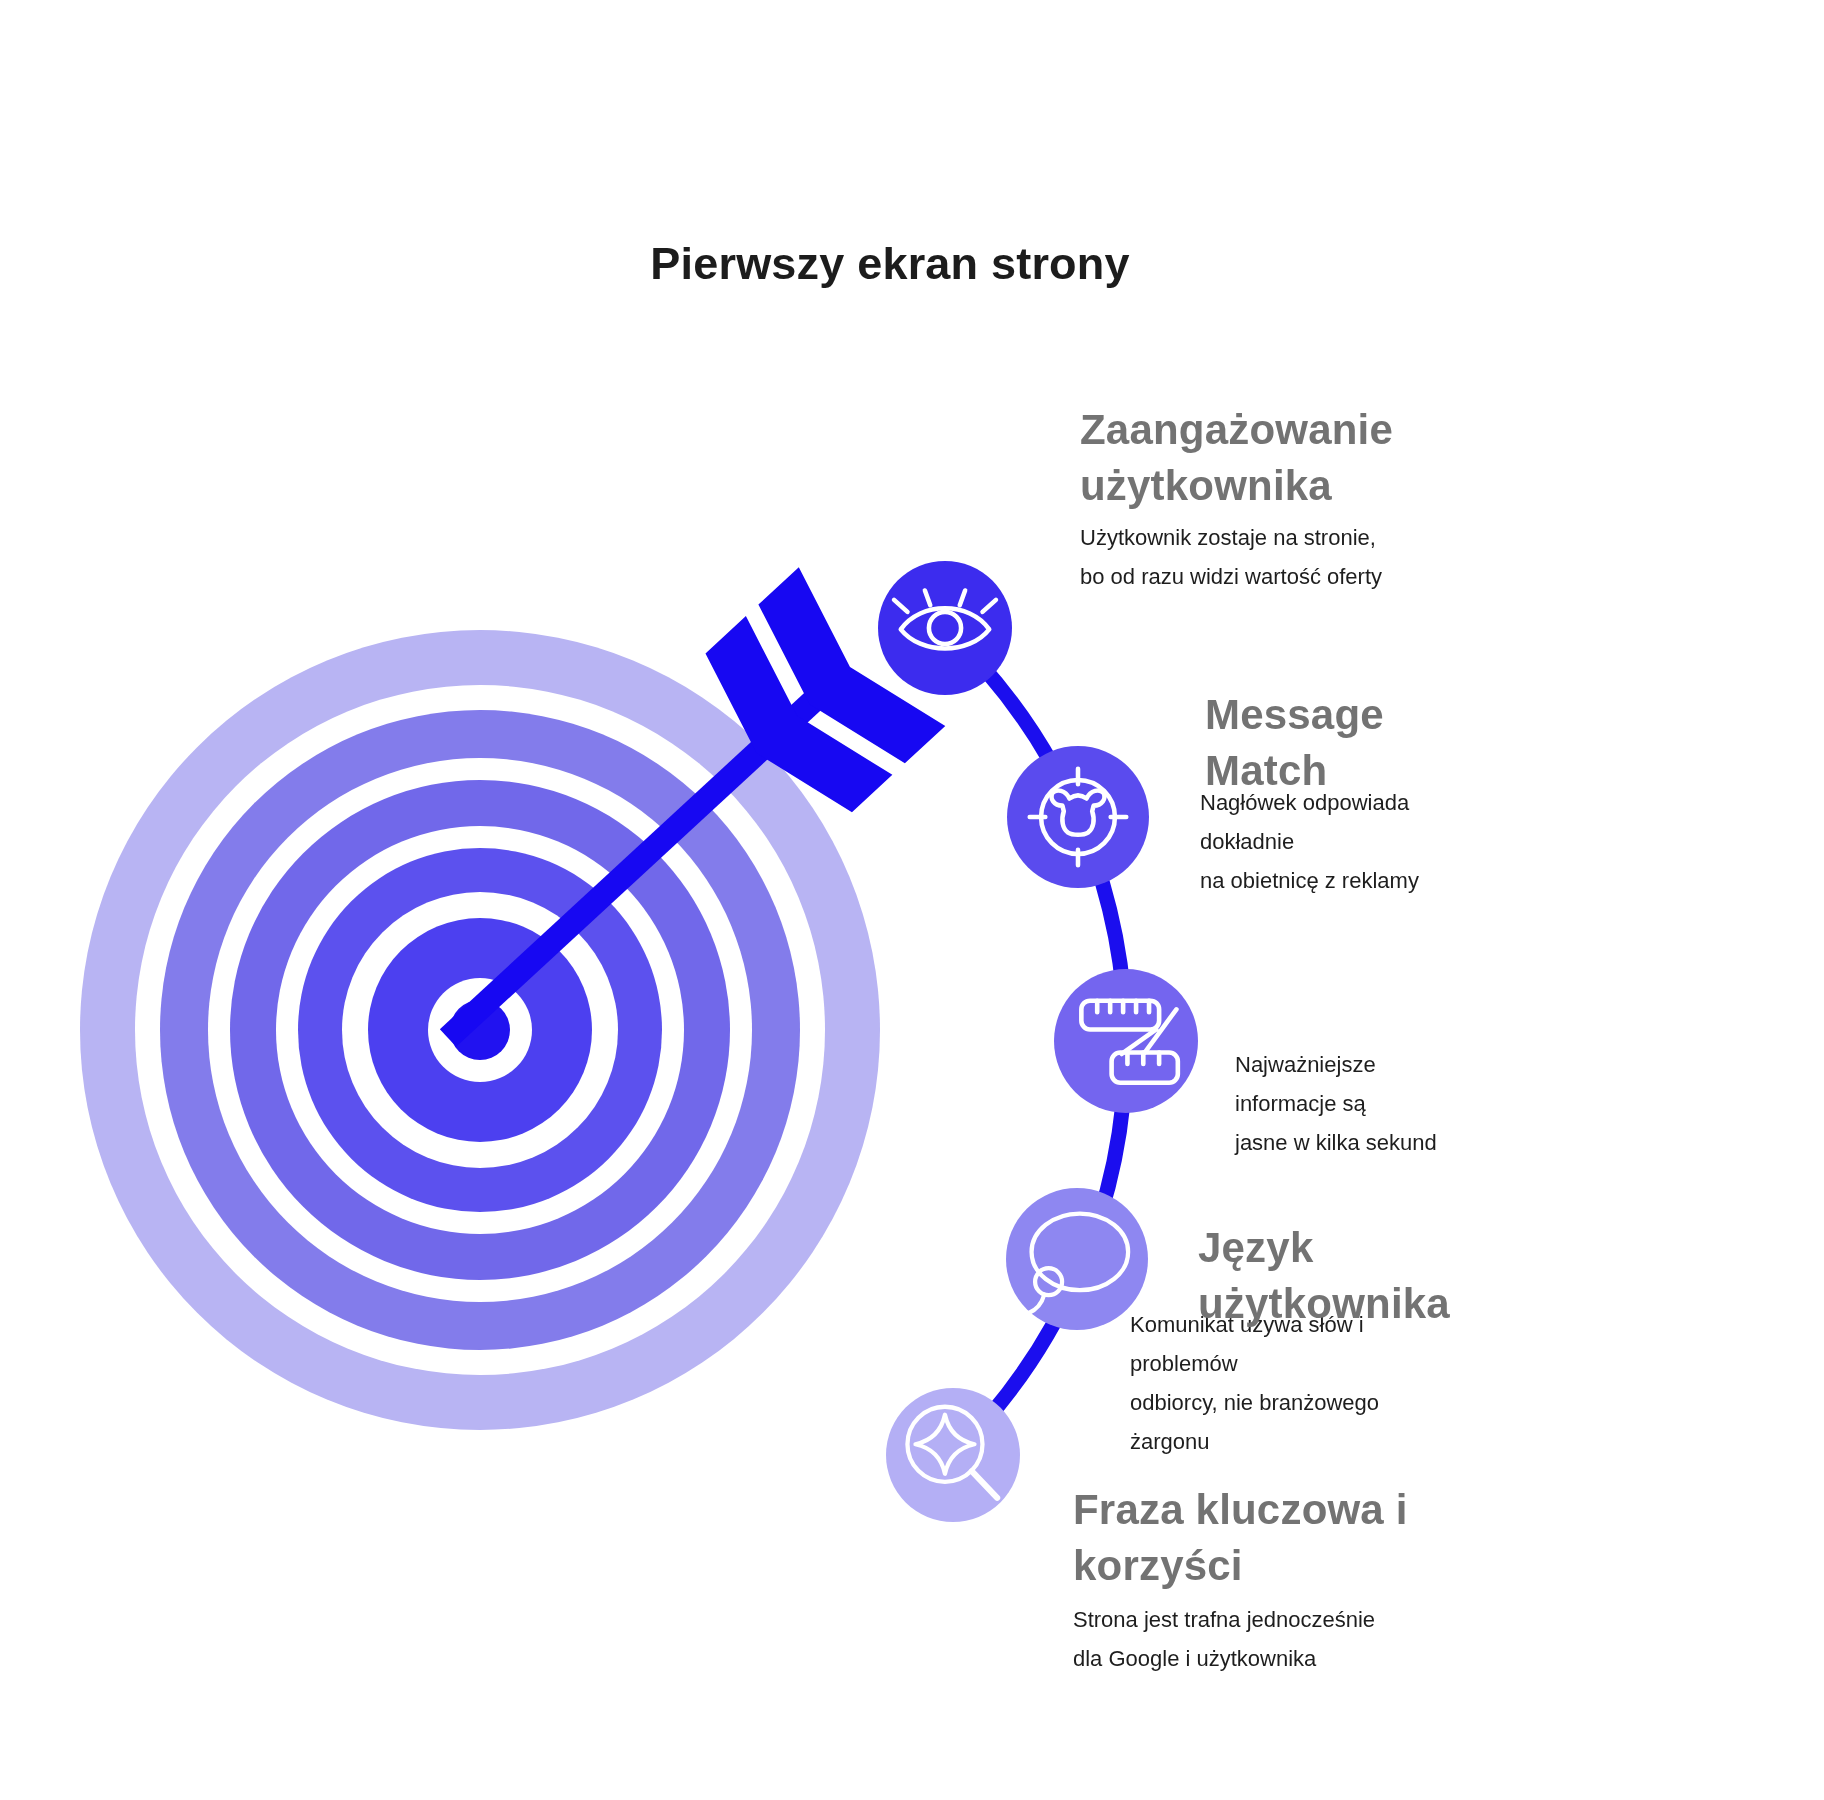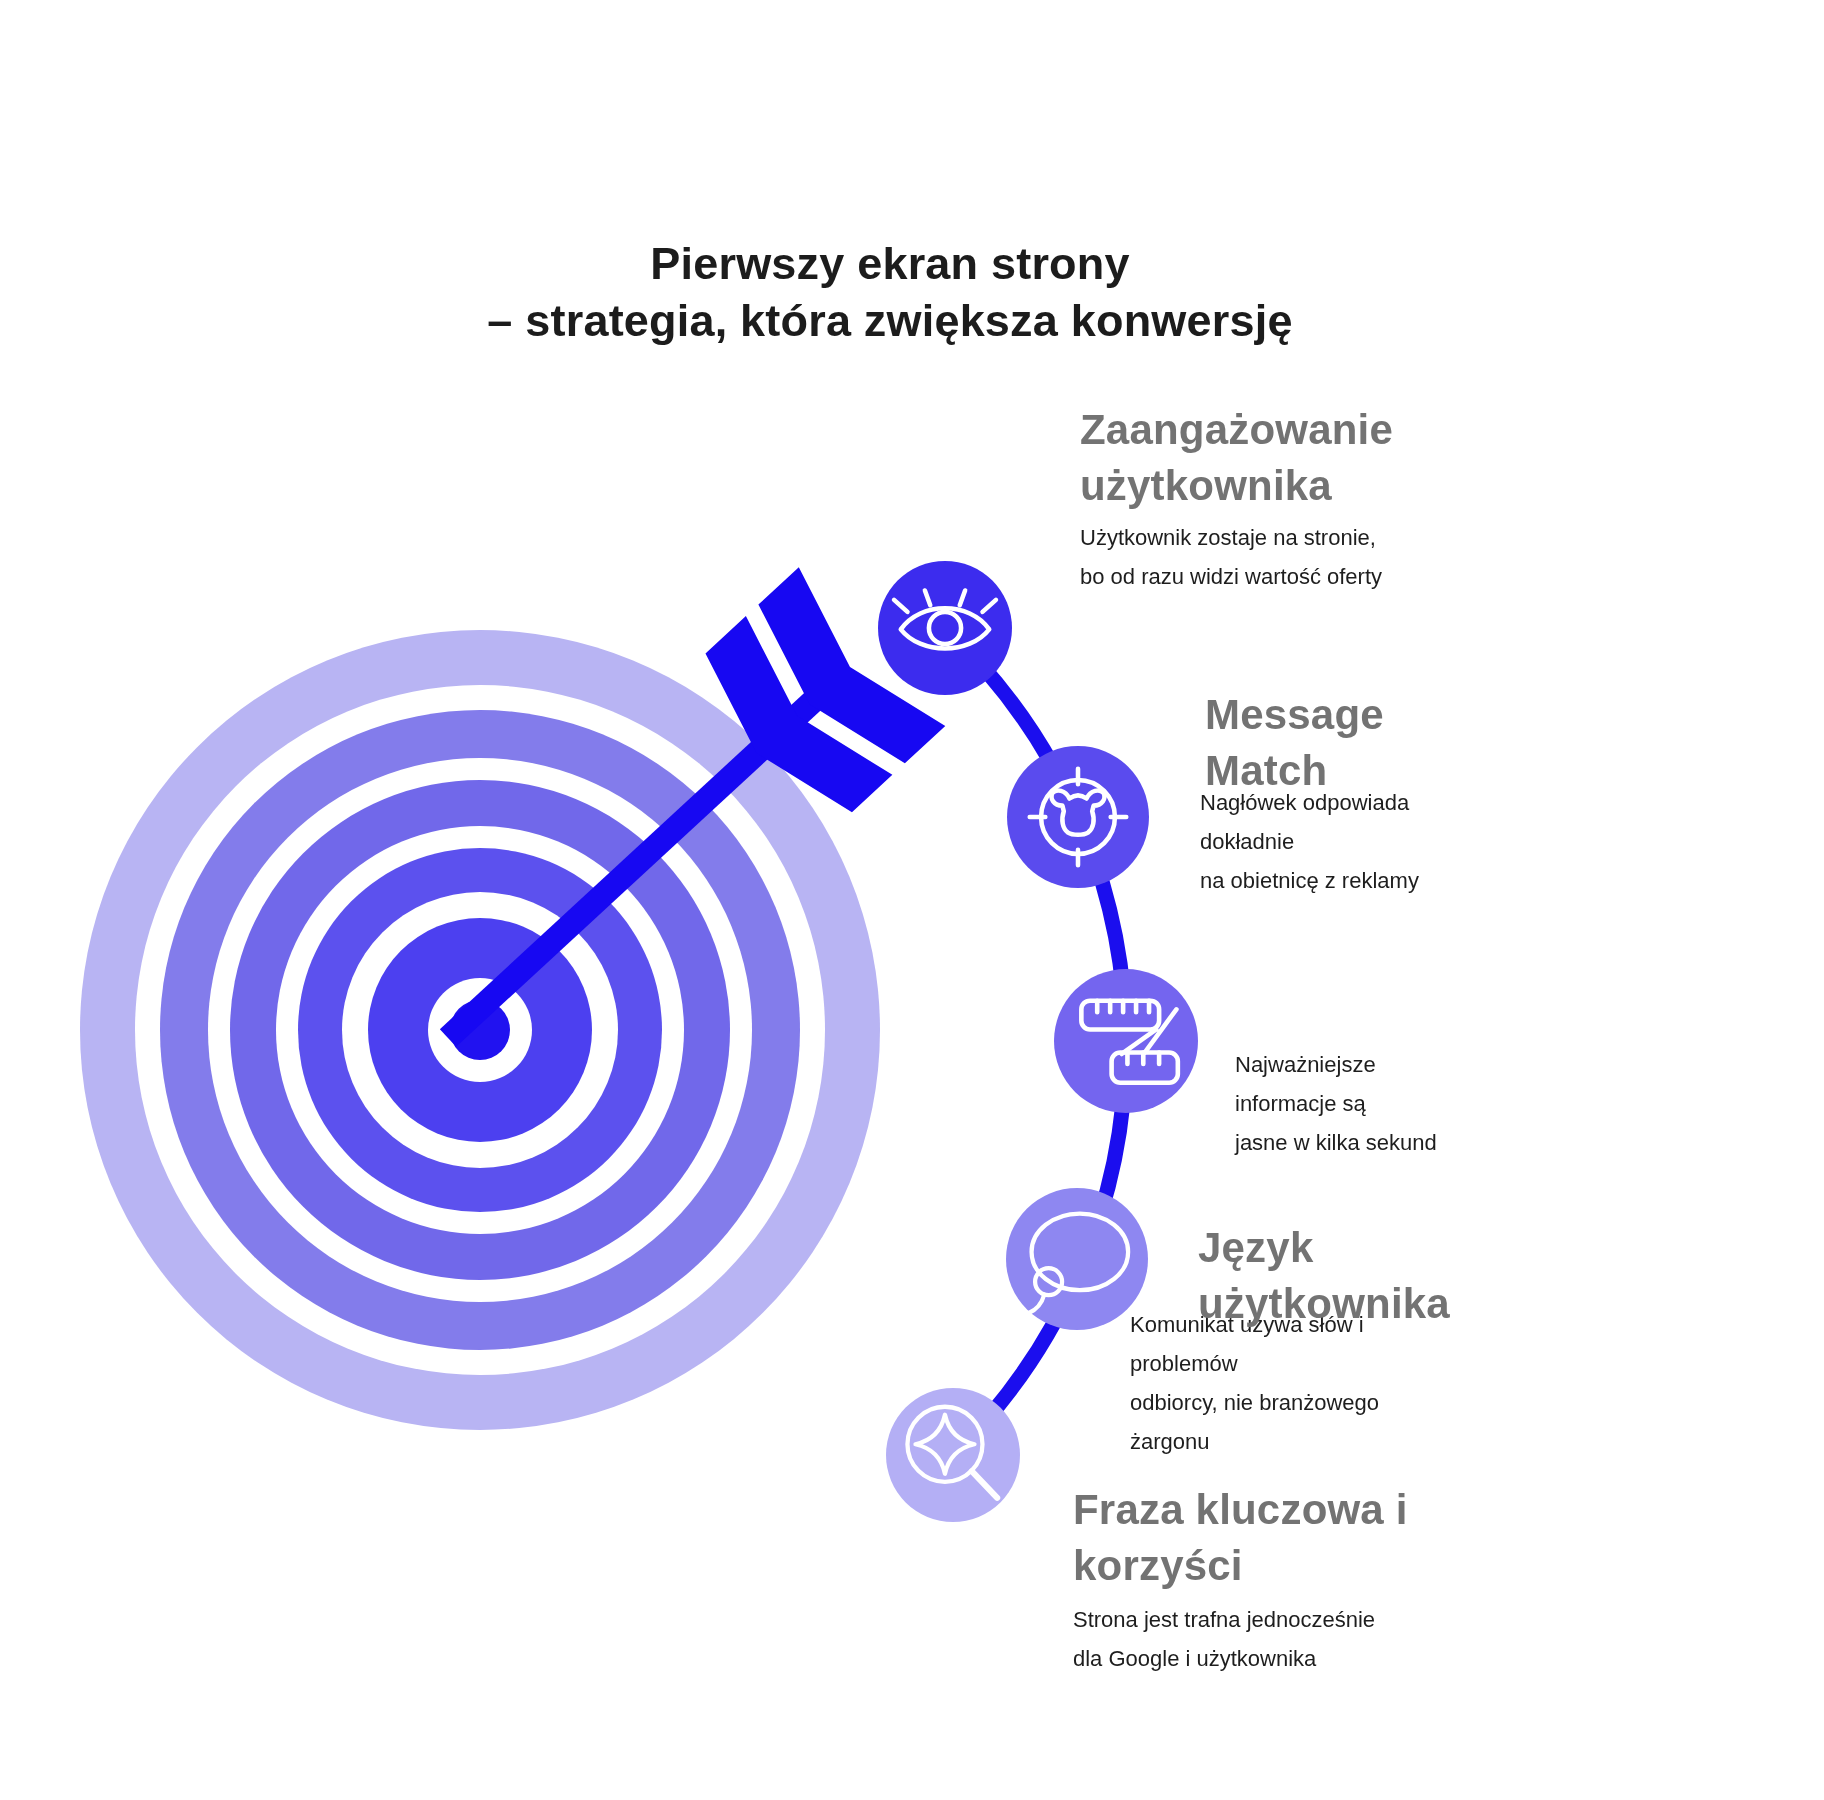--- a/index.html
+++ b/index.html
@@ -28,21 +28,20 @@
   .logo-mark{margin-left:2px;margin-top:4px;}
   
 </style>
 </head>
 <body>
 
 <div class="canvas">
 
   <div class="page-title">
     <div>Pierwszy ekran strony</div>
-    <div>– strategia, która zwiększa konwersję</div>
   </div>
 
   <svg id="scene" width="1824" height="1800" viewBox="0 0 1824 1800">
 
     <path d="M 945 583 A 572 572 0 0 1 953 1410" fill="none" stroke="#1b0eee" stroke-width="15" stroke-linecap="round"></path>
 
     <g>
       <circle cx="480" cy="985" r="400" fill="#b8b4f3"></circle>
       <circle cx="480" cy="985" r="345" fill="#ffffff"></circle>
       <circle cx="480" cy="985" r="320" fill="#837ceb"></circle>

